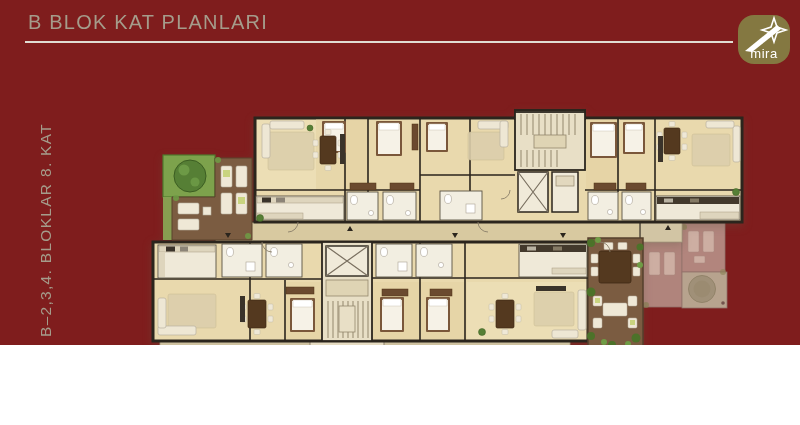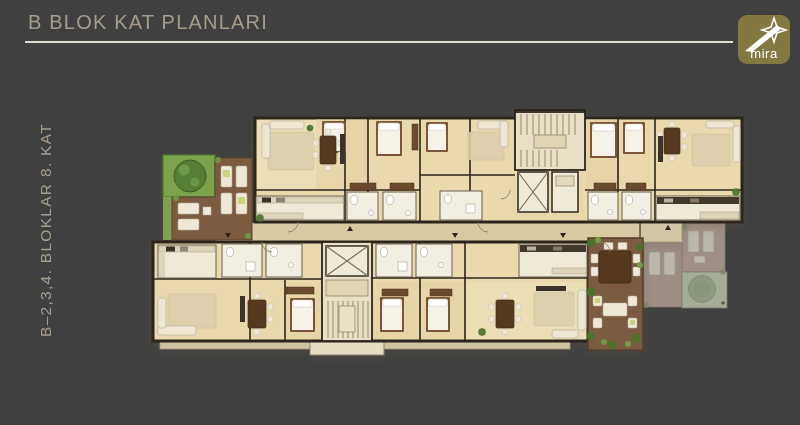--- a/index.html
+++ b/index.html
@@ -1,22 +1,22 @@
 <!DOCTYPE html>
 <html><head>
 <meta charset="utf-8">
 <style>
   html,body{margin:0;padding:0;background:#ffffff;}
-  .slide{position:relative;width:800px;height:425px;background:#404040;overflow:hidden;
+  .slide{position:relative;width:800px;height:345px;background:#7f1d1d;overflow:hidden;
          font-family:"Liberation Sans", sans-serif;}
   .title{position:absolute;left:28px;top:11px;font-size:20px;font-weight:400;
          letter-spacing:1.2px;color:#a59c8b;margin:0;}
   .rule{position:absolute;left:25px;top:41px;width:708px;height:2px;background:#e1ddd3;}
   .logo{position:absolute;left:738px;top:15px;width:52px;height:49px;background:#847841;
-        border-radius:9px;}
+        border-radius:16px;}
   .logo svg{position:absolute;left:0;top:0;}
   .logo .logo-text{position:absolute;left:0;bottom:3px;width:100%;text-align:center;
         color:#ffffff;font-size:13px;letter-spacing:.5px;}
   .side-label{position:absolute;left:46px;top:230px;transform:translate(-50%,-50%) rotate(-90deg);
         white-space:nowrap;font-size:15.5px;letter-spacing:1.3px;color:#a59c8b;}
   .plan{position:absolute;left:0;top:0;}
   .building{filter:drop-shadow(0 3px 4px rgba(100,88,66,.30));}
 </style>
 </head>
 <body>

